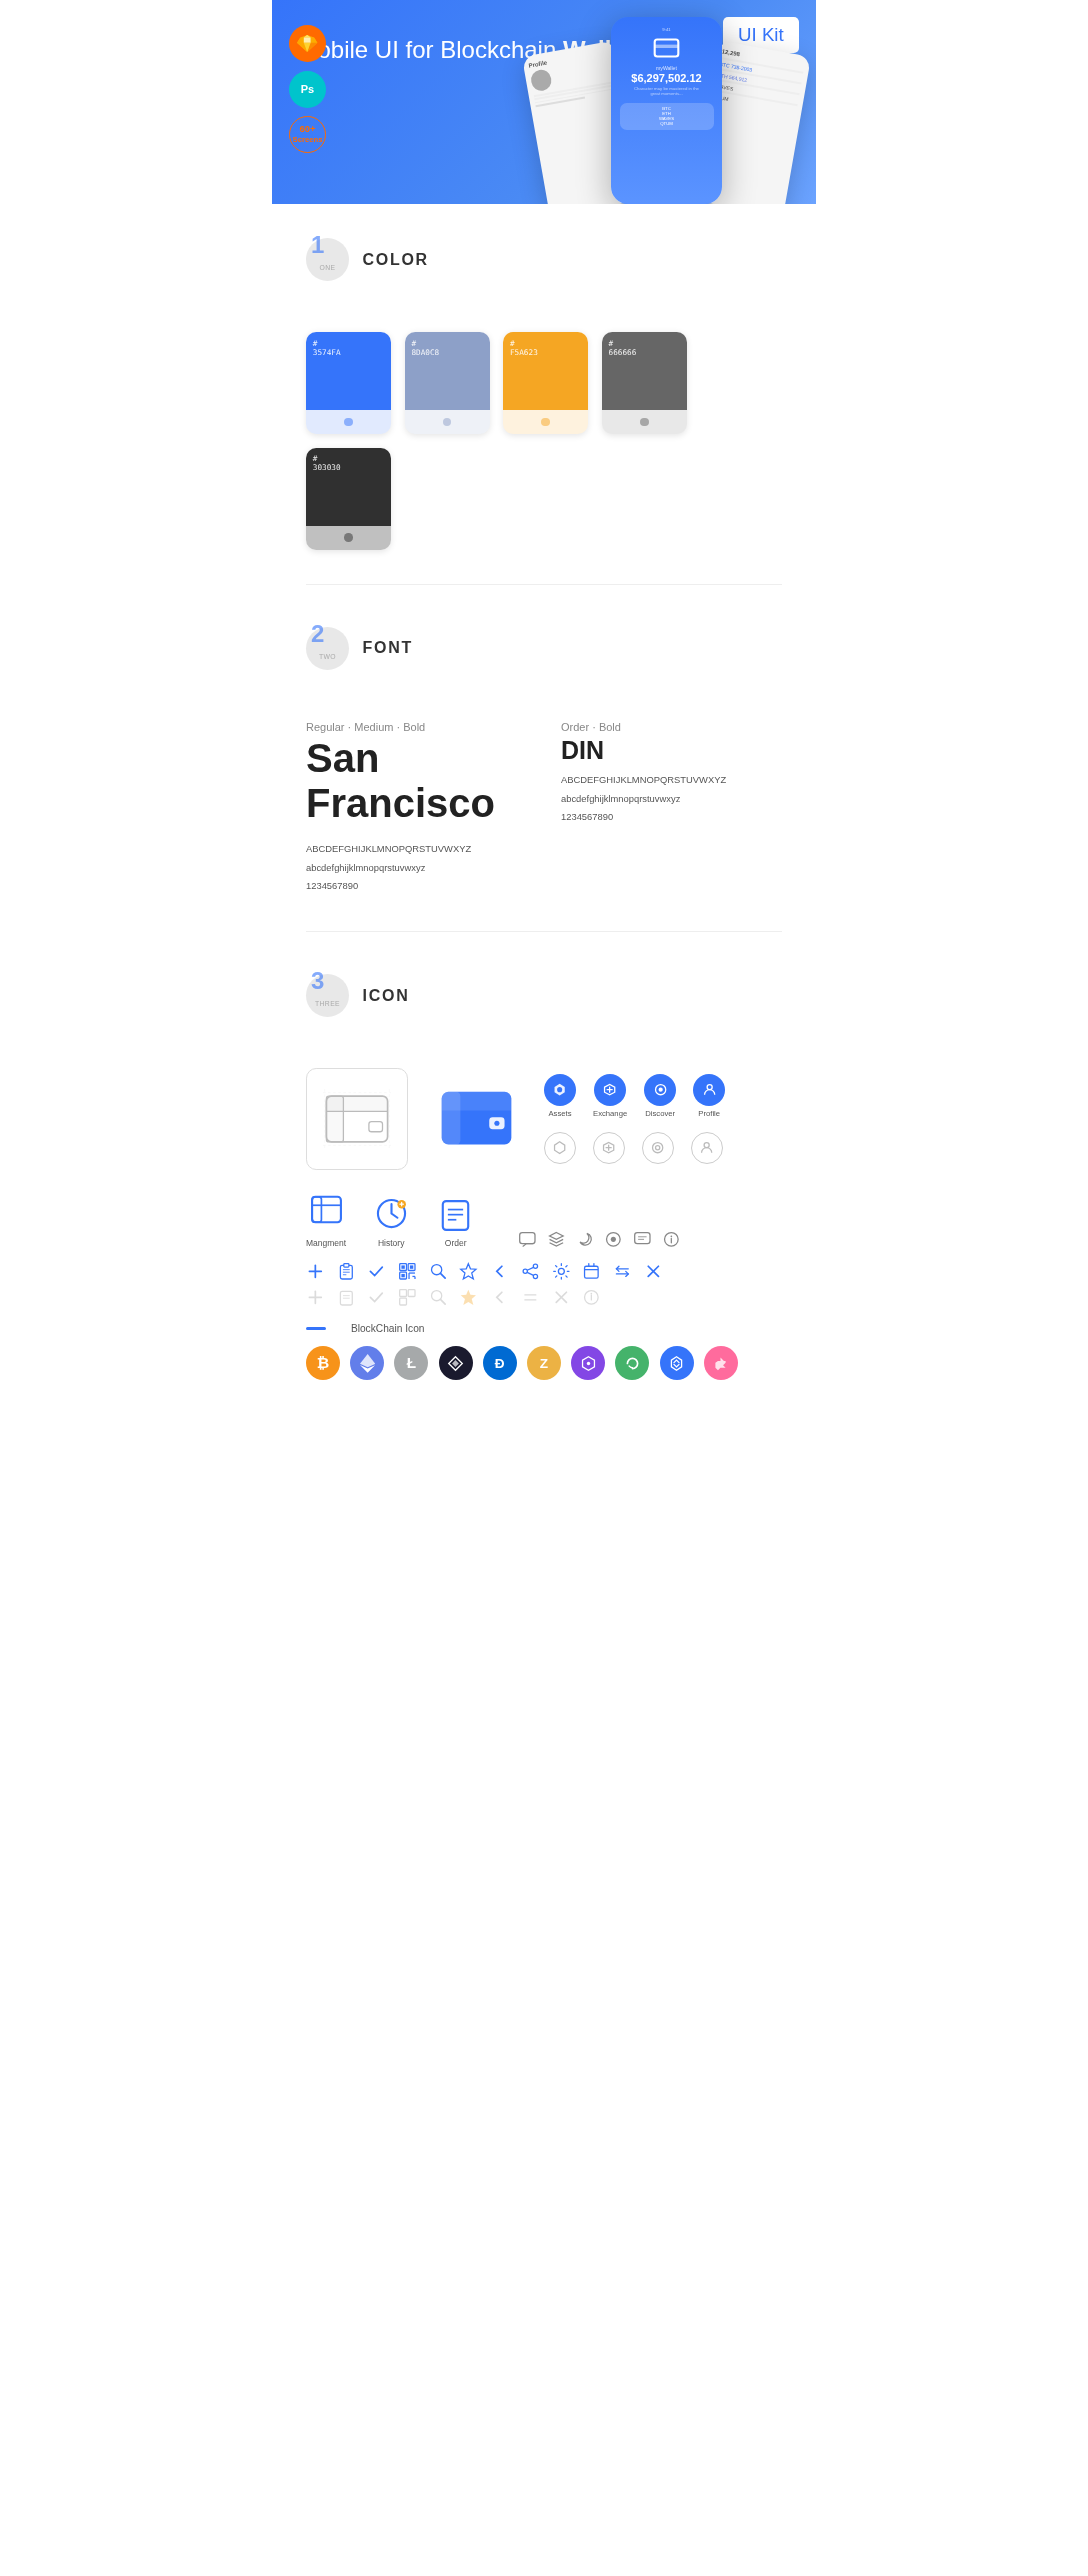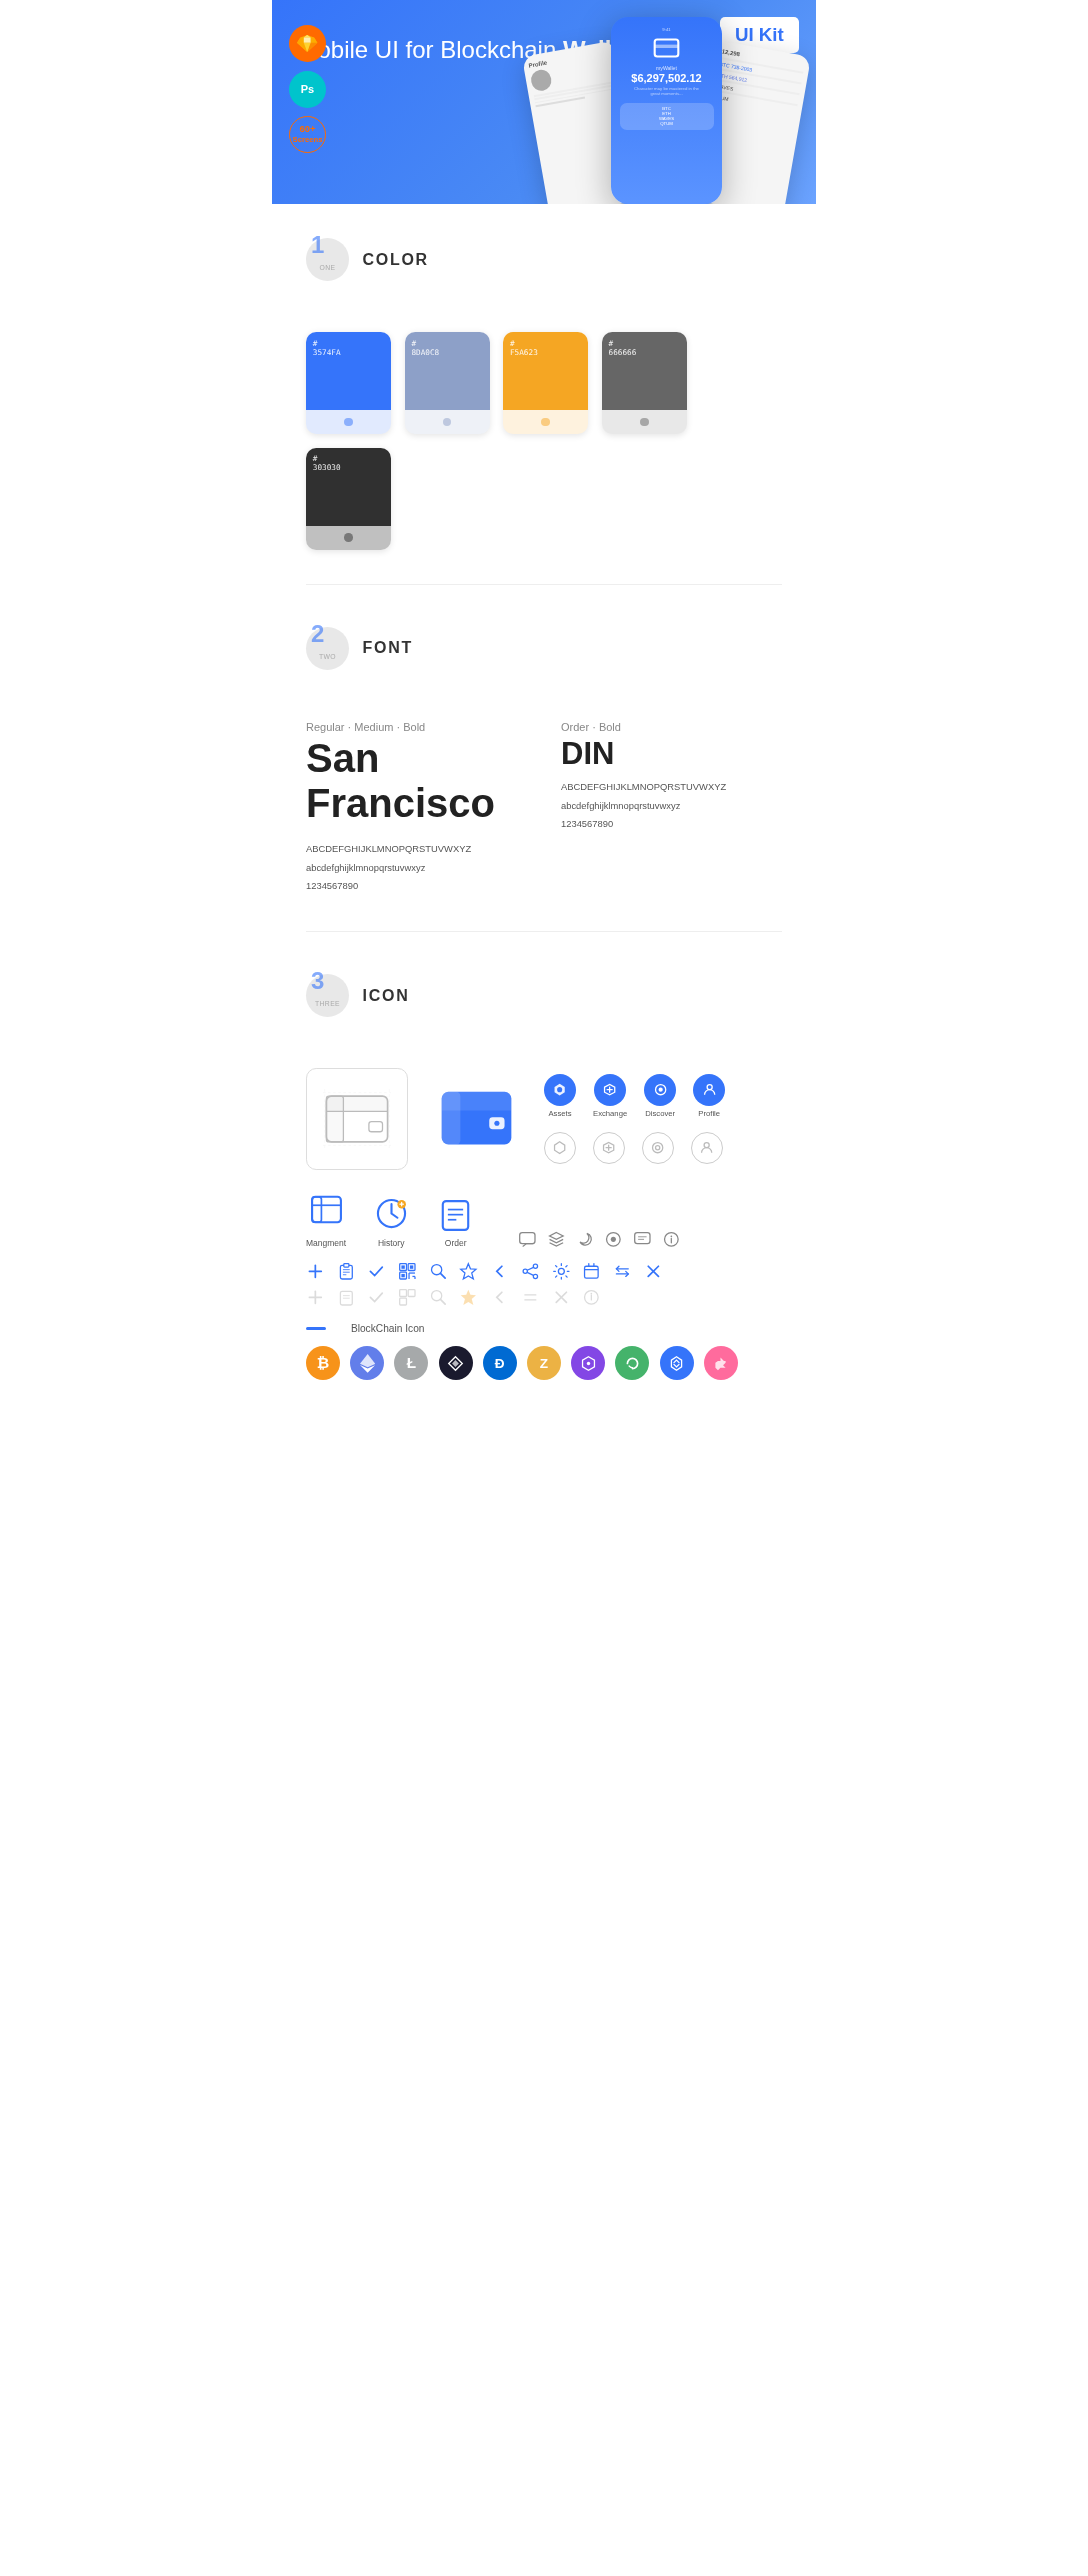--- a/index.html
+++ b/index.html
@@ -21,21 +21,21 @@
       margin-bottom: 17px;
     }
     .hero-title strong { font-weight: 800; }
     .ui-kit-badge {
       position: absolute;
       top: 17px;
       right: 17px;
       background: #fff;
       color: #3574FA;
       font-size: 18.7px;
-      font-weight: 700;
+      font-weight: 400;
       padding: 6.8px 15.3px;
       border-radius: 5.1px;
     }
     .hero-badges {
       display: flex;
       flex-direction: column;
       gap: 8.5px;
       position: absolute;
       left: 17px;
       bottom: 51px;
@@ -146,21 +146,21 @@
       height: 8.5px;
       border-radius: 50%;
       background: rgba(255,255,255,0.7);
     }
 
     
     .font-section { padding: 8.5px 34px 34px; }
     .font-grid { display: grid; grid-template-columns: 1fr 1fr; gap: 34px; }
     .font-block-label { font-size: 11px; color: #888; margin-bottom: 3.4px; }
     .font-name-big { font-size: 40px; font-weight: 800; color: #222; margin-bottom: 15px; }
-    .font-name-din { font-size: 31px; font-weight: 700; color: #222; margin-bottom: 6.8px; font-family: 'Arial Narrow', sans-serif; }
+    .font-name-din { font-size: 25px; font-weight: 700; color: #222; margin-bottom: 6.8px; font-family: 'Arial Narrow', sans-serif; }
     .font-chars { font-size: 9.4px; color: #555; margin-bottom: 3.4px; line-height: 1.6; }
     .divider { height: 0.9px; background: #eee; margin: 0 34px 8.5px; }
 
     
     .icon-section { padding: 8.5px 34px 34px; }
     .icon-small-row {
       display: flex;
       gap: 12px;
       align-items: center;
       flex-wrap: wrap;

